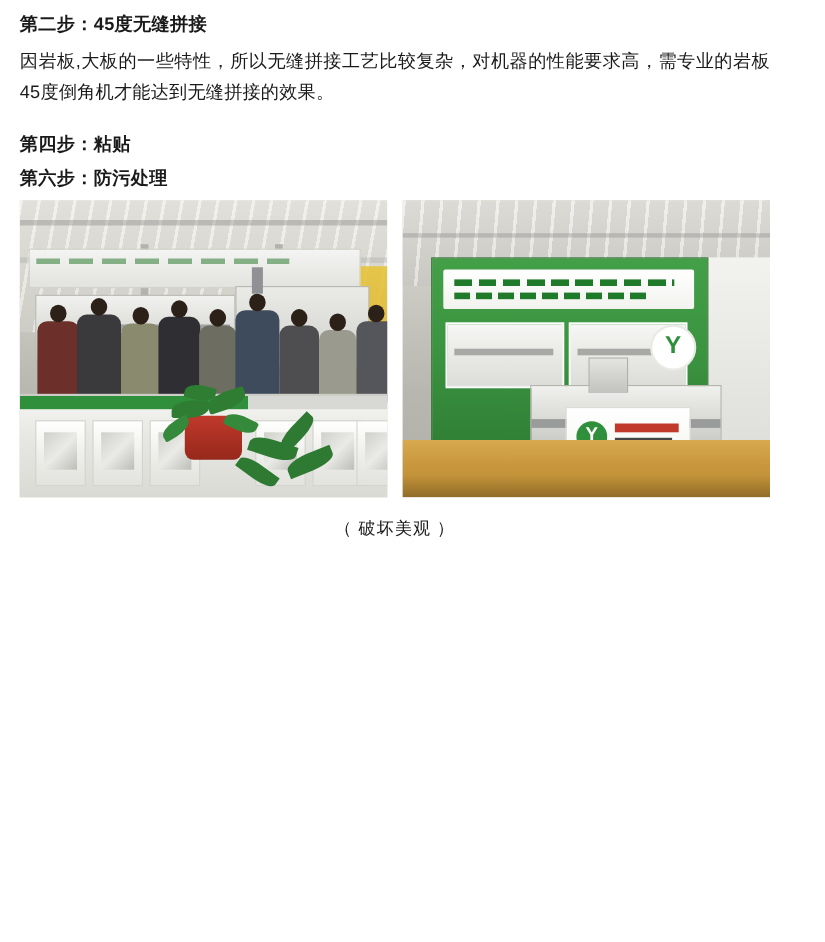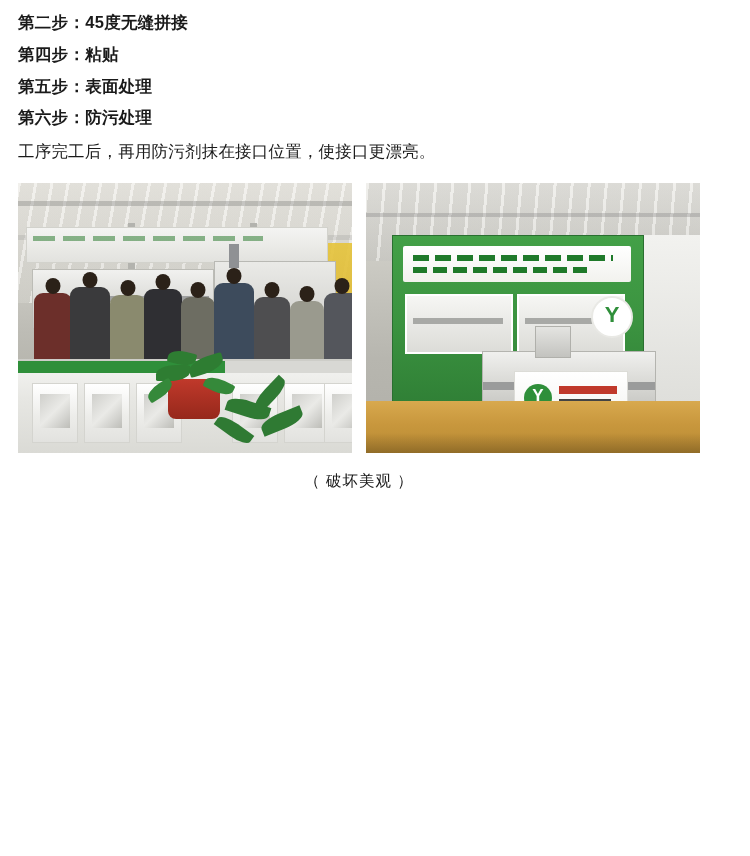--- a/index.html
+++ b/index.html
@@ -243,34 +243,33 @@
     letter-spacing: 1px;
   }
 </style>
 </head>
 <body>
 
 <div class="page">
 
   <div class="step block-2">
     <h2 class="step-heading">第二步：45度无缝拼接</h2>
+    <p class="step-body">因岩板,大板的一些特性，所以无缝拼接工艺比较复杂，对机器的性能要求高，需专业的岩板45度倒角机才能达到无缝拼接的效果。</p>
   </div>
 
 
   <div class="step">
     <h2 class="step-heading">第四步：粘贴</h2>
   </div>
 
   <div class="step">
-    <h2 class="step-heading">第五步：表面处理</h2>
   </div>
 
   <div class="step">
     <h2 class="step-heading">第六步：防污处理</h2>
-    <p class="step-body">工序完工后，再用防污剂抹在接口位置，使接口更漂亮。</p>
   </div>
 
   <div class="gallery">
 
     <div class="photo p1">
       <div class="ceiling"></div>
       <div class="beam" style="top:18px;"></div>
       <div class="beam" style="top:52px;opacity:.5;"></div>
       <div class="post" style="left:110px;"></div>
       <div class="post" style="left:232px;"></div>

